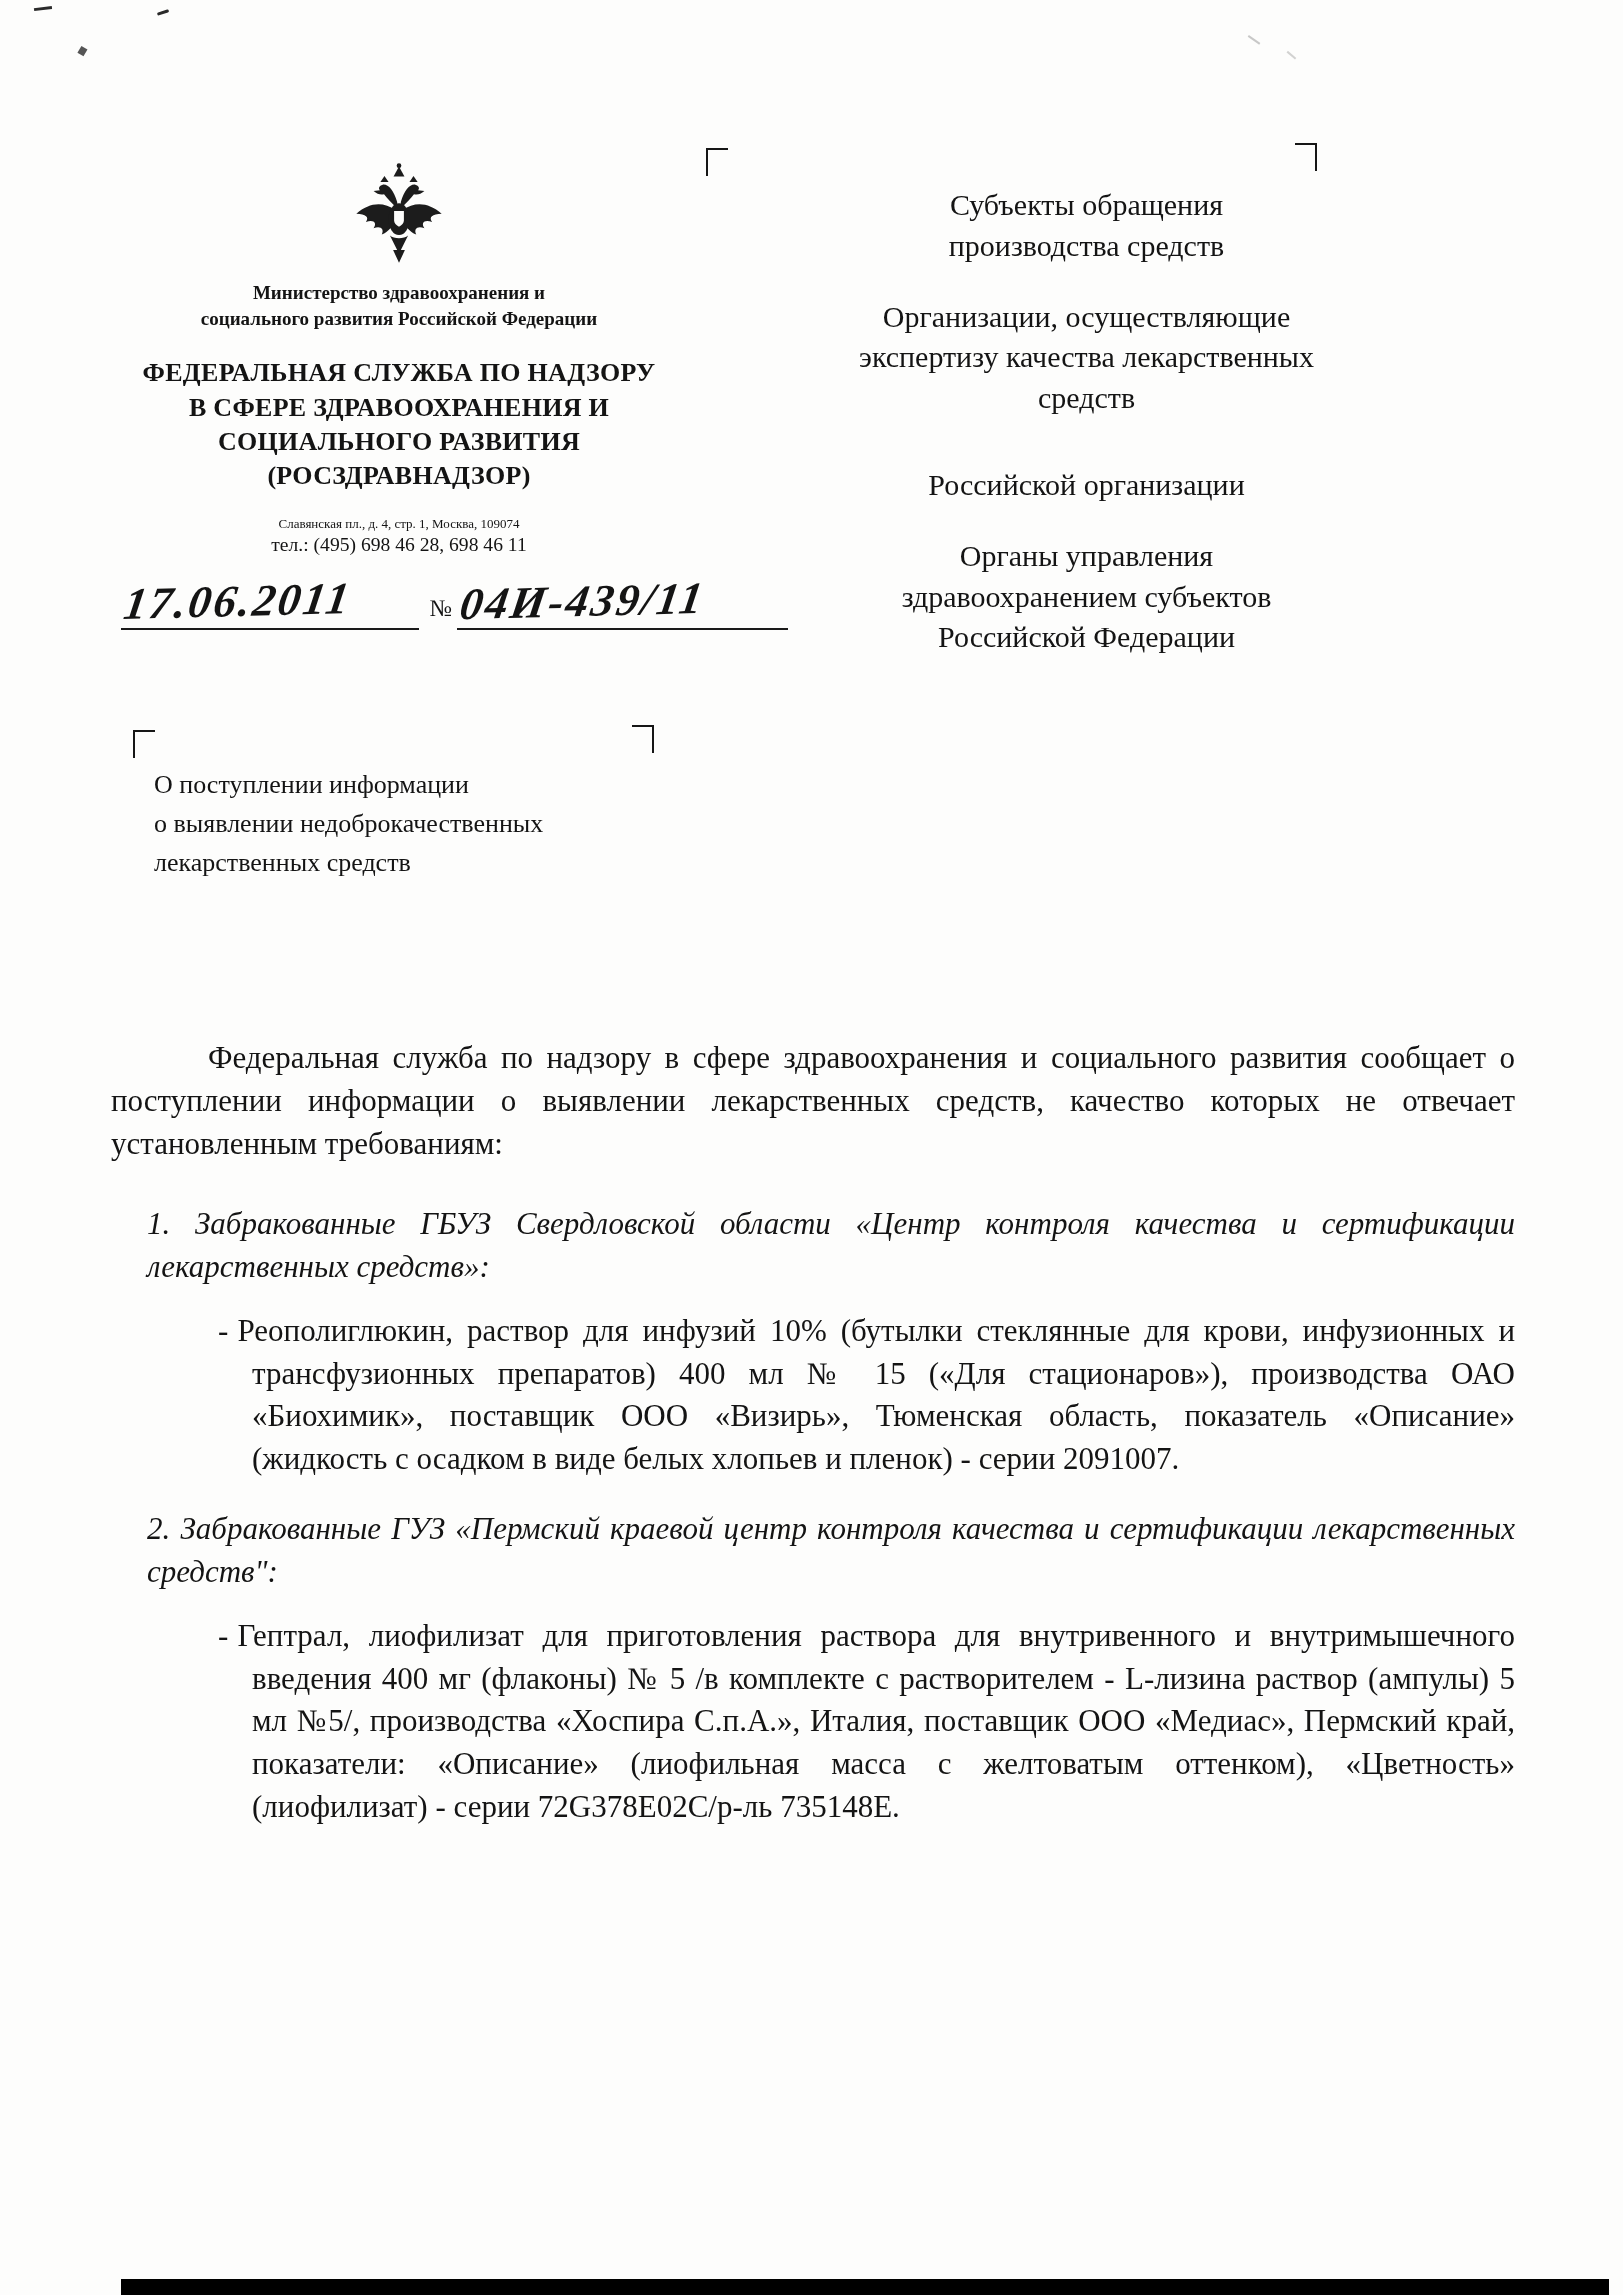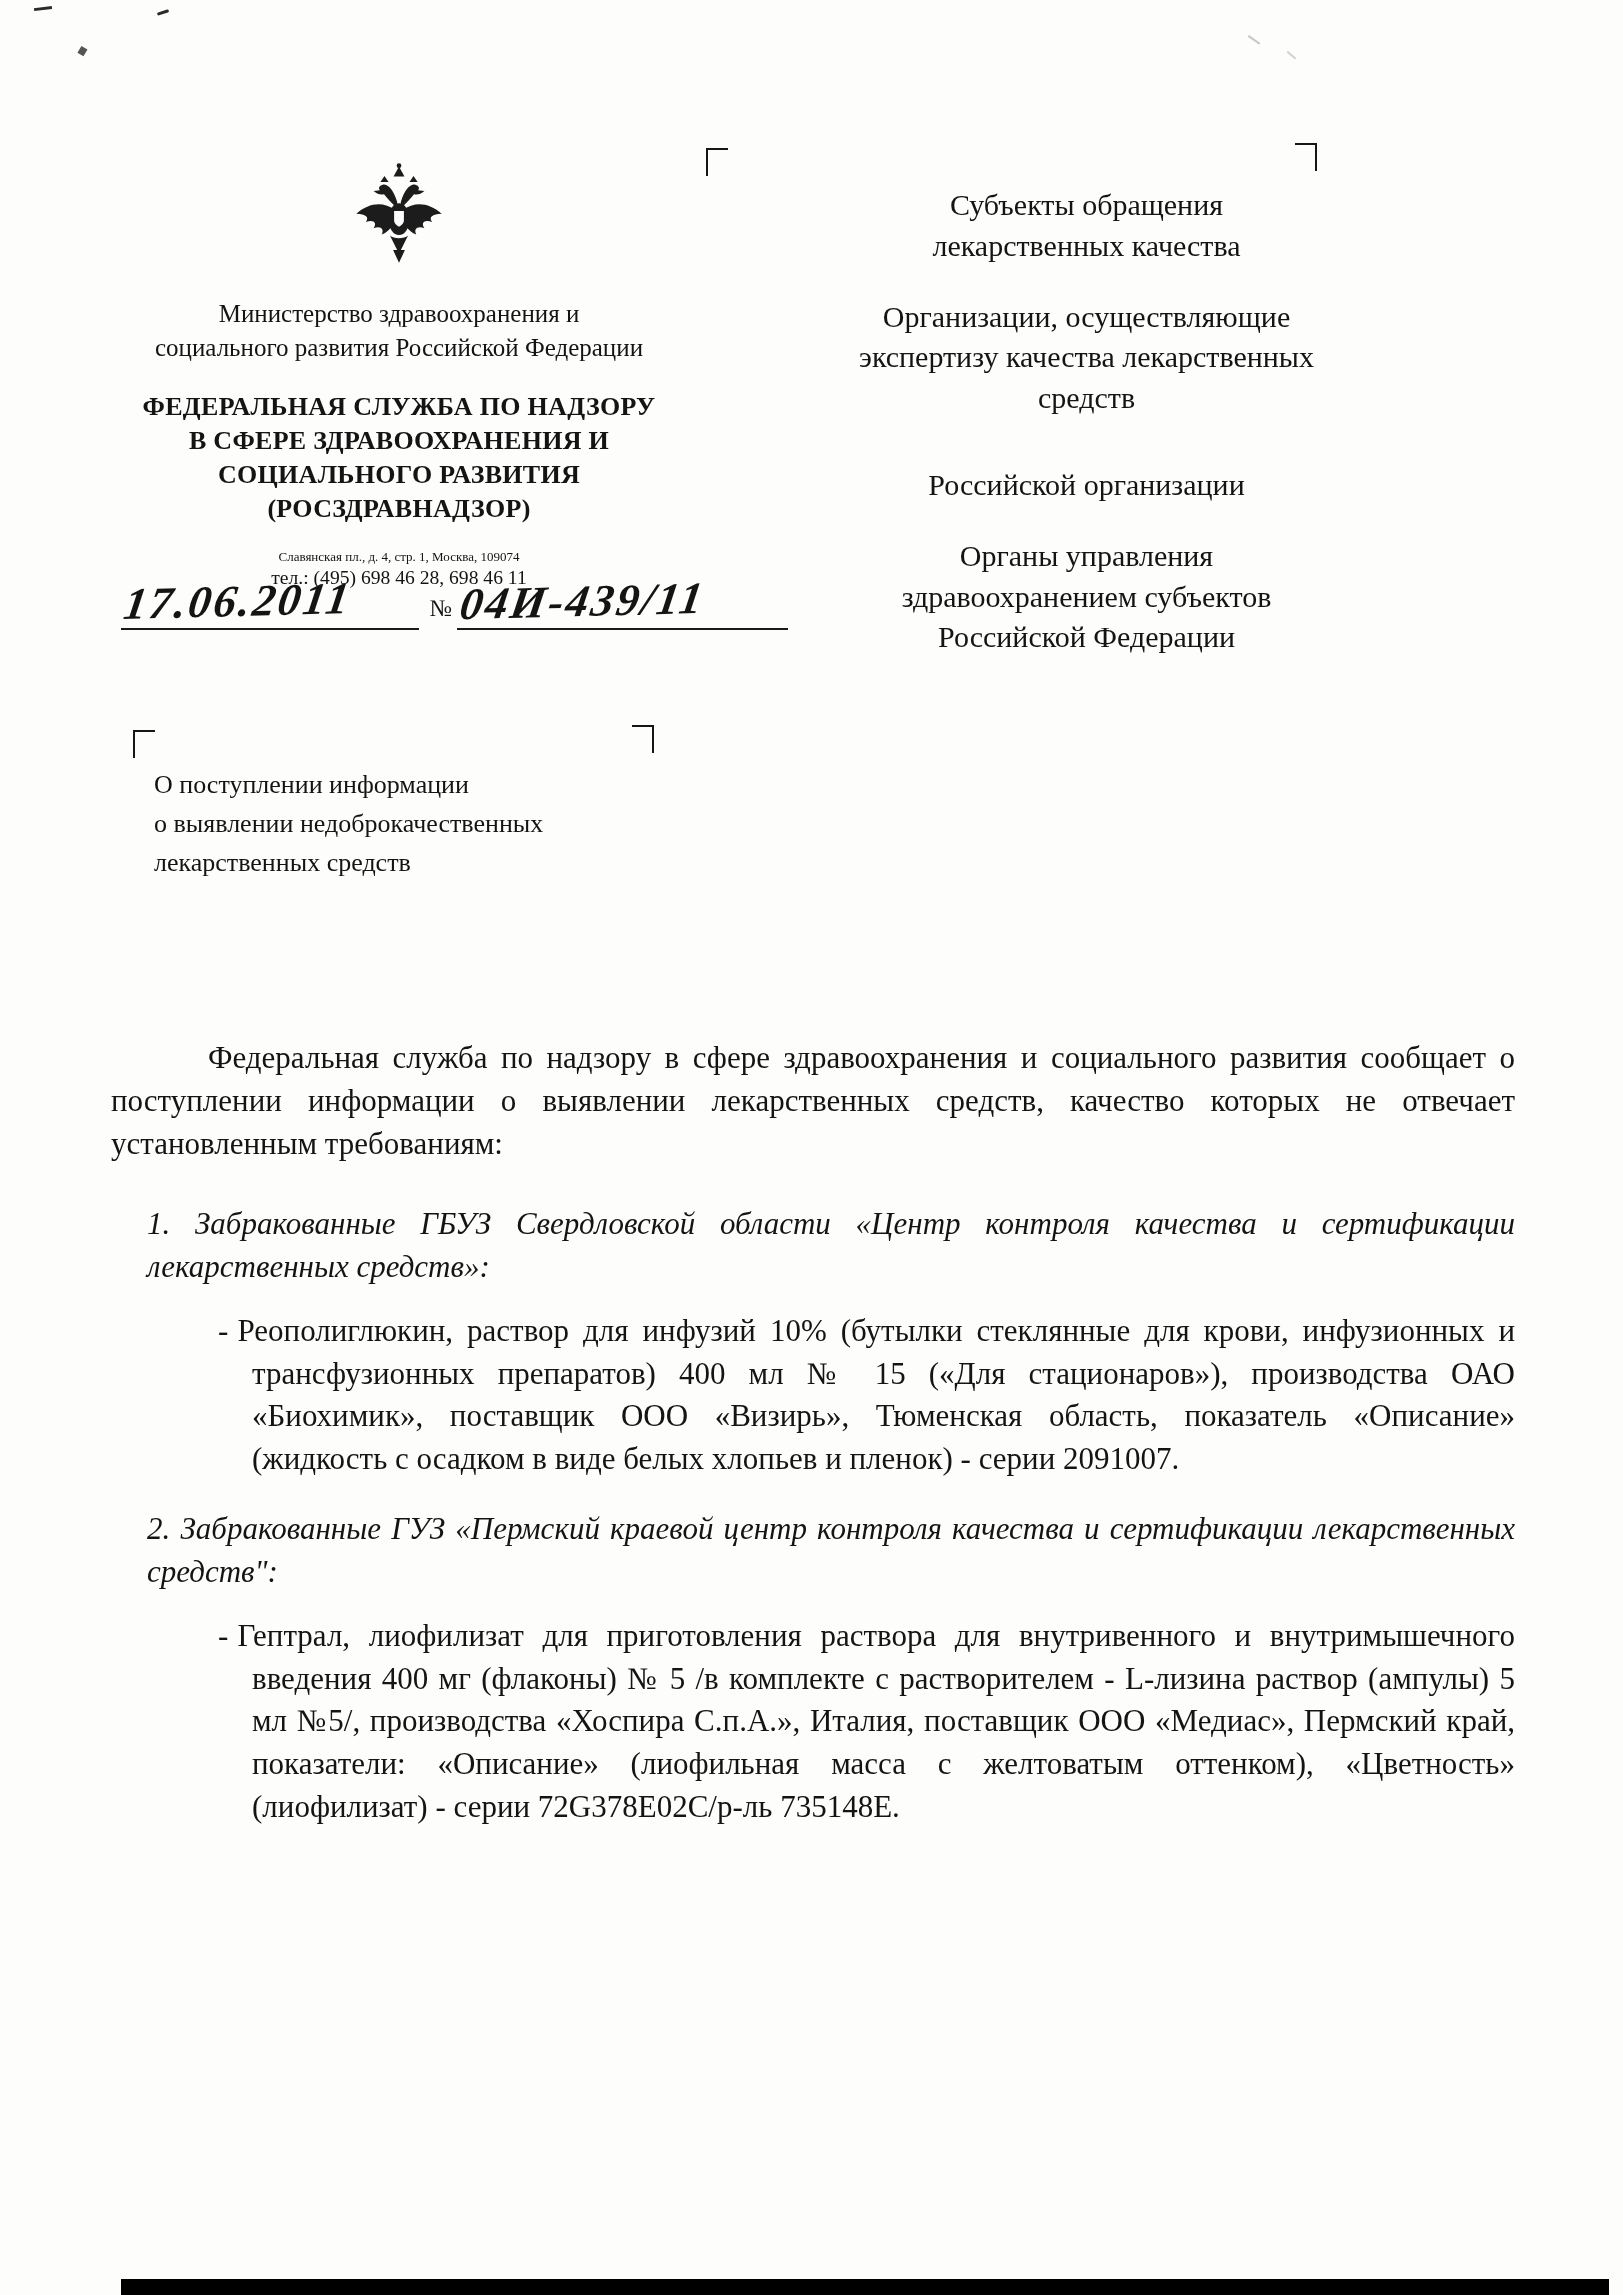--- a/index.html
+++ b/index.html
@@ -29,21 +29,21 @@
   .cm-tl { border-left: 2.6px solid #161616; border-top: 2.6px solid #161616; }
   .cm-tr { border-right: 2.6px solid #161616; border-top: 2.6px solid #161616; }
   .cm-a { left: 706px; top: 148px; }
   .cm-b { left: 1295px; top: 143px; }
   .cm-c { left: 133px; top: 730px; }
   .cm-d { left: 632px; top: 725px; }
 
   
   .hdr-left { position: absolute; left: 98px; top: 162px; width: 602px; text-align: center; }
   .emblem { display: block; width: 110px; height: 118px; margin: 0 auto; }
-  .ministry { margin-top: 17px; font-size: 25px; font-weight: normal; line-height: 1.35; }
+  .ministry { font-size: 19px; font-weight: bold; line-height: 1.35; }
   .agency { margin-top: 25px; font-size: 26px; font-weight: bold; line-height: 1.32; letter-spacing: 0.3px; }
   .addr { margin-top: 22px; font-size: 13px; }
   .phone { margin-top: 2.6px; font-size: 19.6px; }
 
   
   .date-row { position: absolute; left: 121px; top: 575px; width: 694px; white-space: nowrap; }
   .hw-line { display: inline-block; border-bottom: 2.6px solid #1a1a1a; vertical-align: baseline; }
   .hw-line-date { width: 298px; }
   .hw-line-num { width: 331px; }
   .hw {
@@ -130,21 +130,21 @@
     <span class="hw-line hw-line-date"><span class="hw">17.06.2011</span></span><span class="no-label">№</span><span class="hw-line hw-line-num"><span class="hw">04И-439/11</span></span>
   </div>
 
 
   <div class="subject pre">О поступлении информации
 о выявлении недоброкачественных
 лекарственных средств</div>
 
   <div class="recipients">
     <div class="recipient pre">Субъекты обращения
-лекарственных качества</div>
+производства средств</div>
     <div class="recipient pre gap-lg">Организации, осуществляющие
 экспертизу качества лекарственных
 средств</div>
     <div class="recipient pre">Российской организации</div>
     <div class="recipient pre">Органы управления
 здравоохранением субъектов
 Российской Федерации</div>
   </div>
 
   <div class="body-text">

